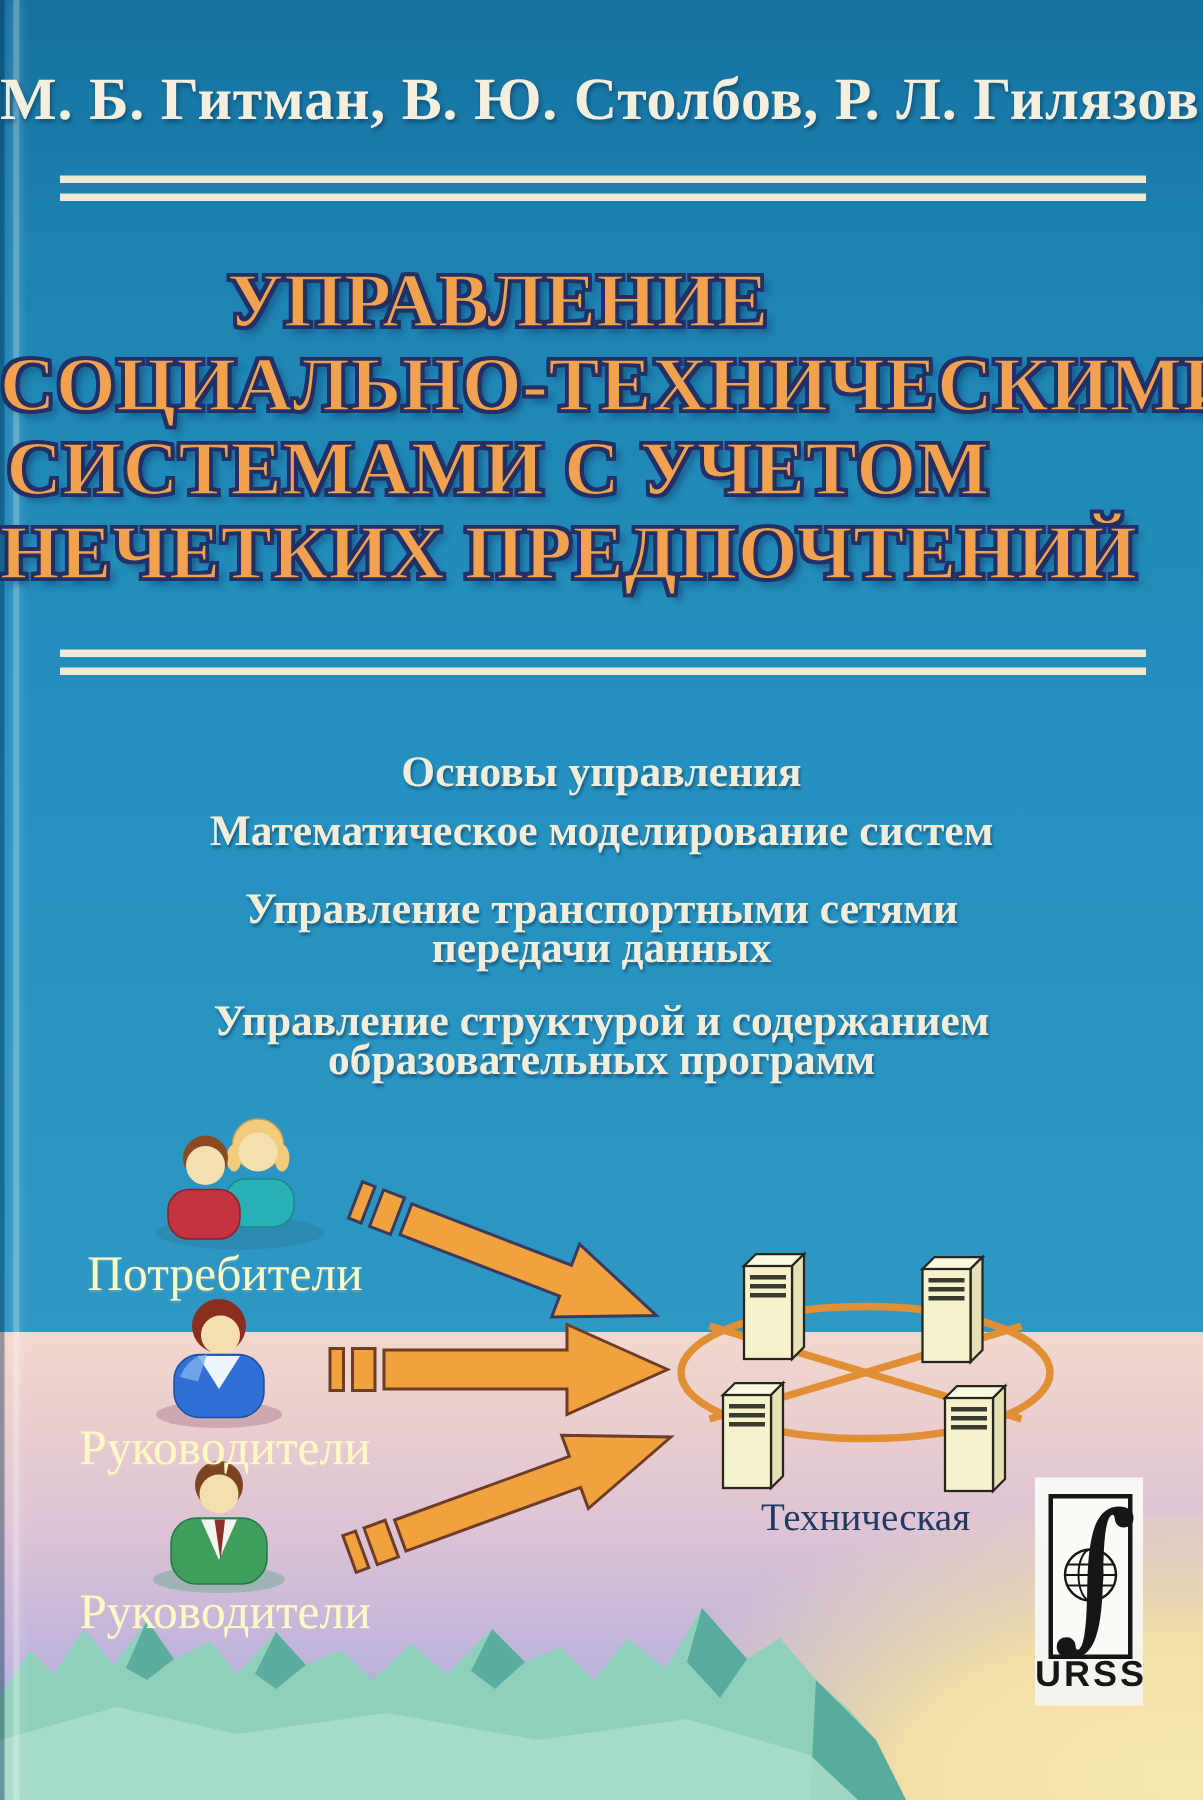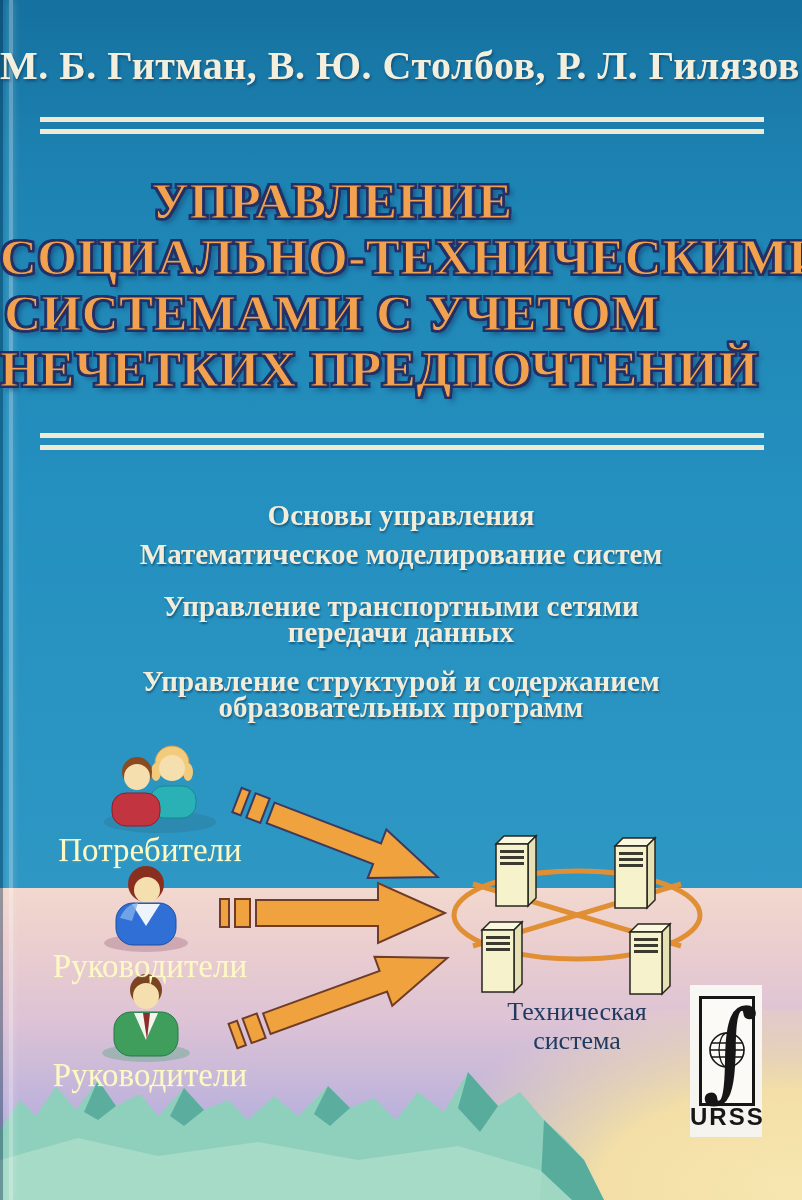--- a/index.html
+++ b/index.html
@@ -178,21 +178,20 @@
     <polygon points="143,1013 150,1013 147,1040" fill="#8a2f2a"></polygon>
   </g>
 </svg>
 
 <div class="abs actor-label" style="top:832px">Потребители</div>
 <div class="abs actor-label" style="top:948px">Руководители</div>
 <div class="abs actor-label" style="top:1057px">Руководители</div>
 
 <div class="abs sys-label">
   <div>Техническая</div>
-  <div>система</div>
 </div>
 
 <div class="abs urss-patch">
   <div class="urss-box">
     <svg class="urss-globe" width="40" height="40" viewBox="-20 -20 40 40">
       <clipPath id="gclip">
           <circle cx="0" cy="0" r="17"></circle>
         </clipPath>
       <circle cx="0" cy="0" r="17" fill="none" stroke="#161616" stroke-width="1.6"></circle>
       <ellipse cx="0" cy="0" rx="8" ry="17" fill="none" stroke="#161616" stroke-width="1.3"></ellipse>

